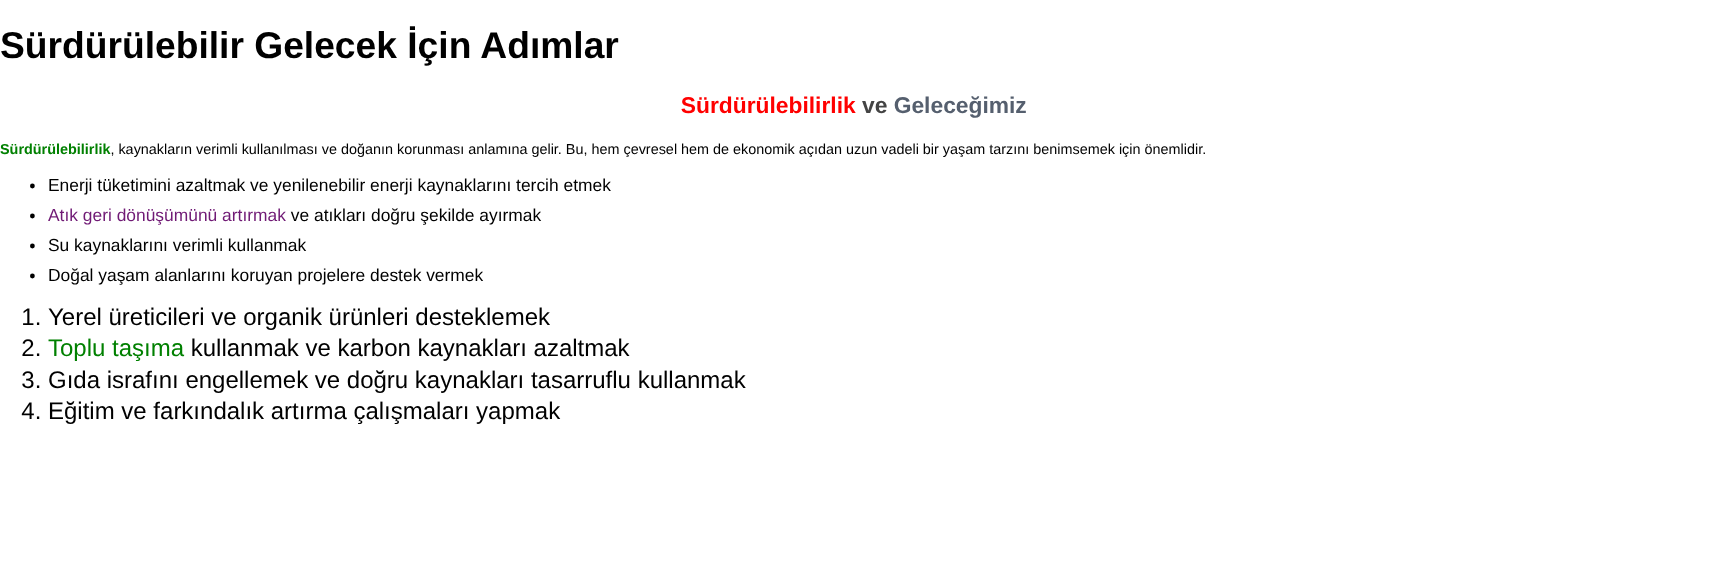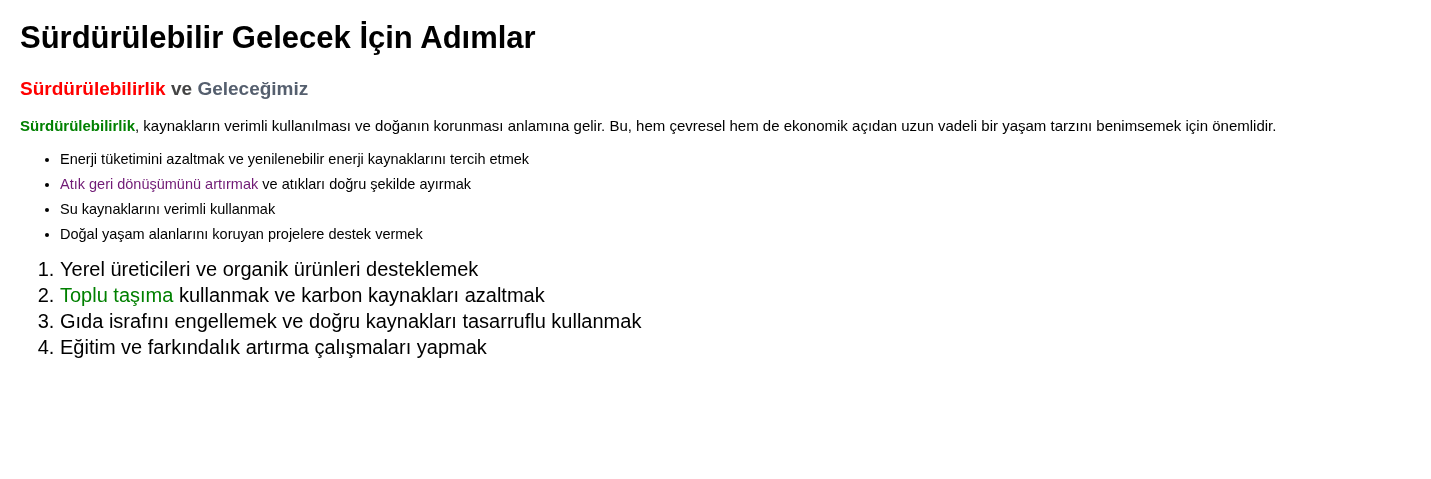--- a/index.html
+++ b/index.html
@@ -8,43 +8,44 @@
     background: #ffffff;
   }
   body {
     width: 1431px;
     height: 479px;
     font-family: "Liberation Sans", sans-serif;
     color: #000000;
     overflow: hidden;
   }
   .page {
-    padding: 8px 8px 8px 20px;
+    padding: 8px 8px 8px 0;
     box-sizing: border-box;
   }
   h1.doc-title {
     font-size: 31px;
     line-height: 1.15;
     margin: 12px 0 22px 0;
     font-weight: bold;
     color: #000000;
   }
   h2.section-head {
     font-size: 19px;
     margin: 18px 0 16px 0;
     font-weight: bold;
+    text-align: center;
   }
   h3.sub-head {
     font-size: 15px;
     margin: 18px 0 14px 0;
     font-weight: bold;
     color: #0000ee;
   }
   p.body-text {
-    font-size: 15px;
+    font-size: 12px;
     margin: 10px 0 14px 0;
     line-height: 1.35;
   }
   .c-red { color: #ff0000; }
   .c-green { color: #008000; }
   .c-blue { color: #0000ff; }
   .c-gray { color: #444444; }
   .c-slate { color: #555f6e; }
   .c-yellow { color: #701a75; }
   .c-crimson { color: #b03a48; }

